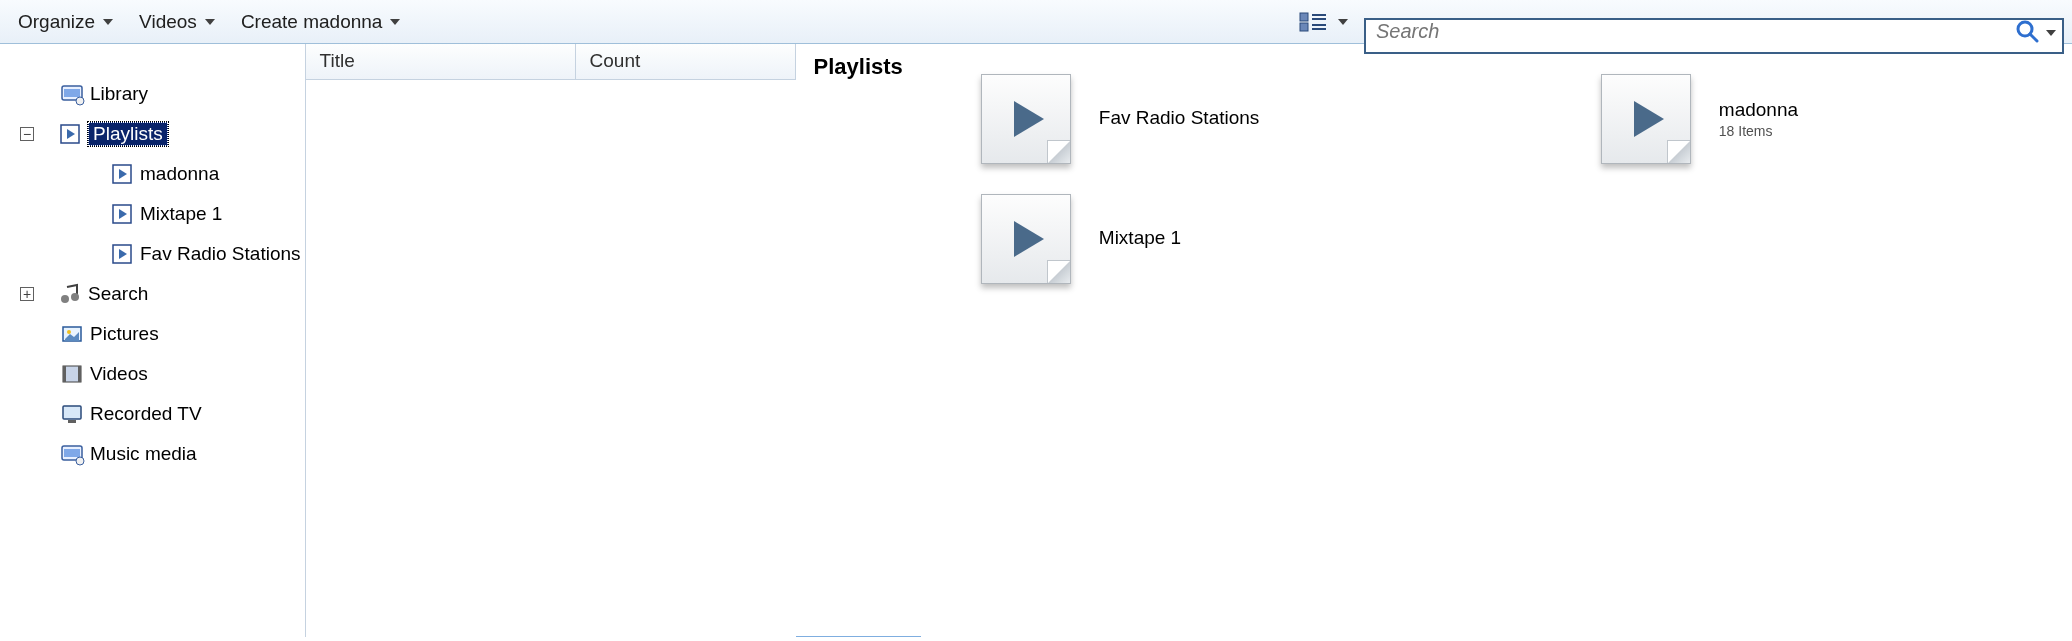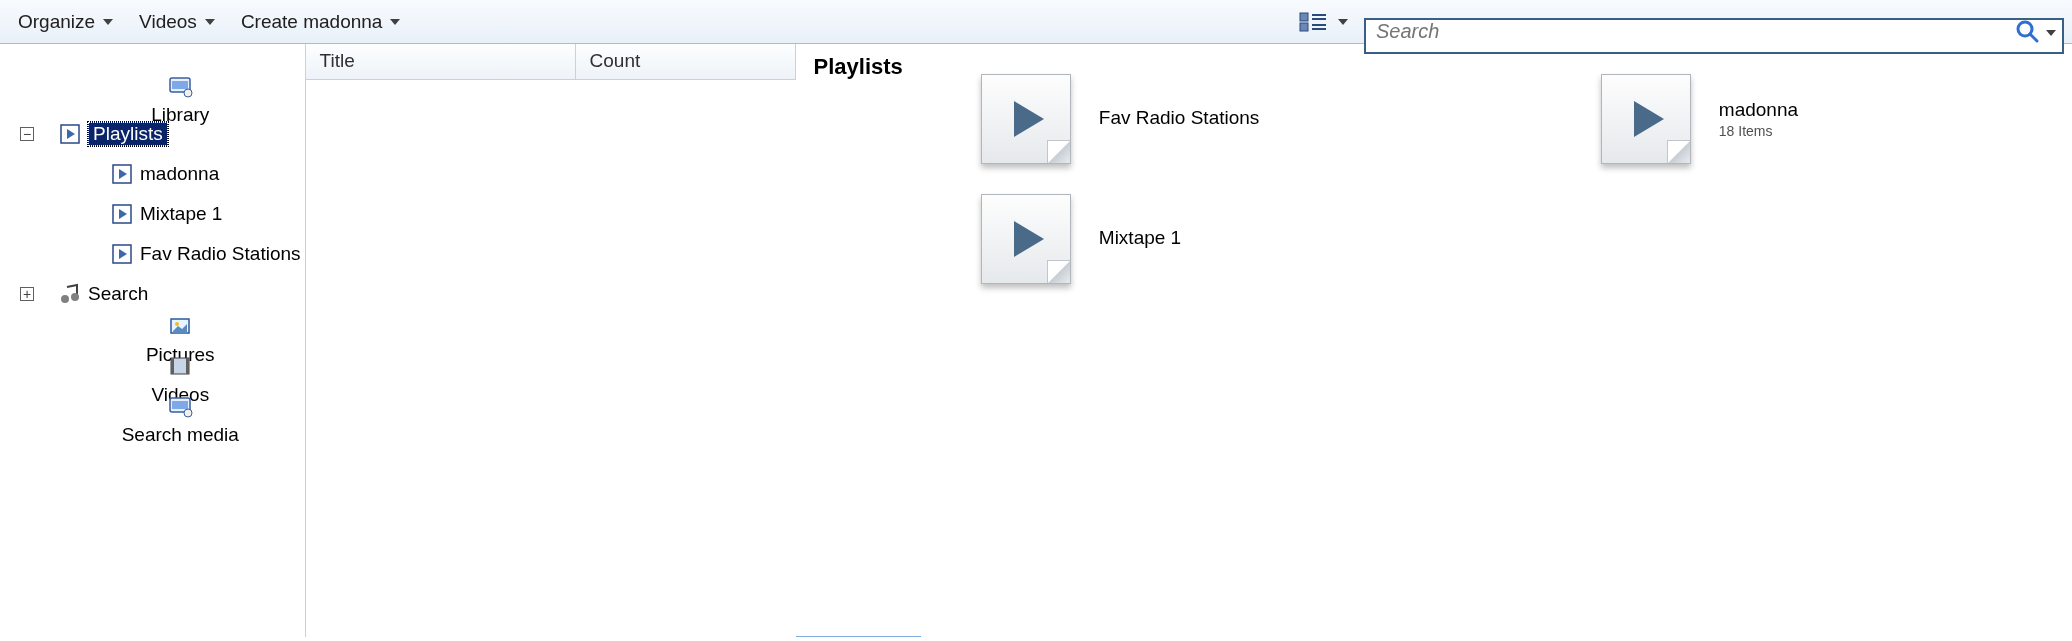--- a/index.html
+++ b/index.html
@@ -93,21 +93,21 @@
     .tree-label { color:#000; }
     .tree-label.selected {
       background: #0a246a;
       color:#fff;
       padding: 0 4px;
       border: 1px dotted #ffffff;
       outline: 1px dotted #000;
     }
 
     
-    .lvl-0 { padding-left: 40px; flex-direction: column; }
+    .lvl-0 { padding-left: 40px; }
     .lvl-1 { padding-left: 0; } 
     .lvl-2 { padding-left: 90px; }
 
     
     .content { flex:1; display:flex; flex-direction:row; }
     .col-headers {
       height: 36px;
       background: linear-gradient(to bottom, #fdfefe, #eef3f9);
       border-bottom: 1px solid #c5d2e0;
       display:flex; align-items:stretch;
@@ -303,30 +303,39 @@
       <span class="tree-icon">
         <svg width="22" height="22">
             <rect x="2" y="3" width="18" height="16" fill="#c8d4e8" stroke="#404040"></rect>
             <rect x="2" y="3" width="3" height="16" fill="#606060"></rect>
             <rect x="17" y="3" width="3" height="16" fill="#606060"></rect>
           </svg>
       </span>
       <span class="tree-label">Videos</span>
     </div>
 
+    <div class="tree-row lvl-0">
+      <span class="tree-icon">
+        <svg width="22" height="22">
+            <rect x="2" y="3" width="18" height="13" rx="1" fill="#d8e8f8" stroke="#2a4a7a" stroke-width="1.5"></rect>
+            <rect x="7" y="17" width="8" height="3" fill="#606060"></rect>
+          </svg>
+      </span>
+      <span class="tree-label">Recorded TV</span>
+    </div>
 
     <div class="tree-row lvl-0">
       <span class="tree-icon">
         <svg width="22" height="22">
             <rect x="1" y="3" width="20" height="14" rx="2" fill="#e8f0ff" stroke="#3a5f9f" stroke-width="1.5"></rect>
             <rect x="3" y="6" width="16" height="8" fill="#7fa8e8"></rect>
             <circle cx="19" cy="18" r="4" fill="#f0f0f0" stroke="#3a5f9f"></circle>
           </svg>
       </span>
-      <span class="tree-label">Search media</span>
+      <span class="tree-label">Music media</span>
     </div>
 
   </div>
 
   <div class="content">
 
     <div class="col-headers">
       <div class="col-h c-title">
         <span>Title</span>
       </div>

